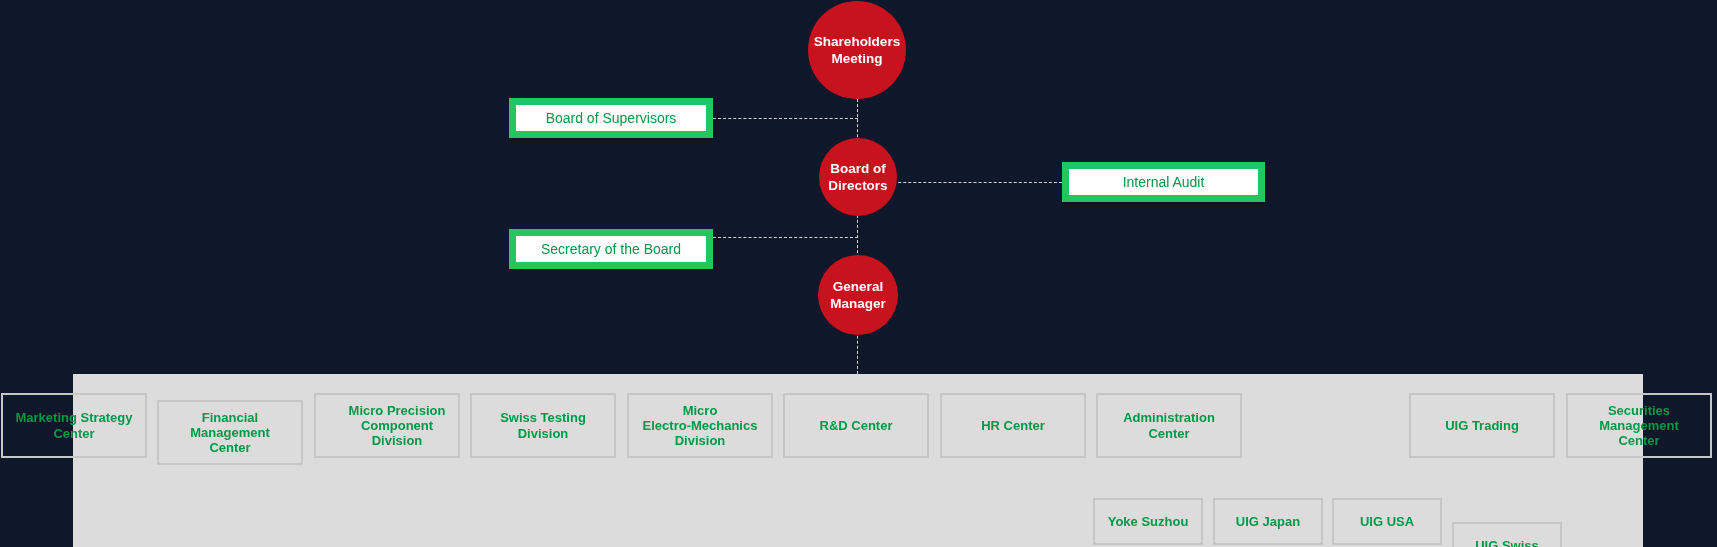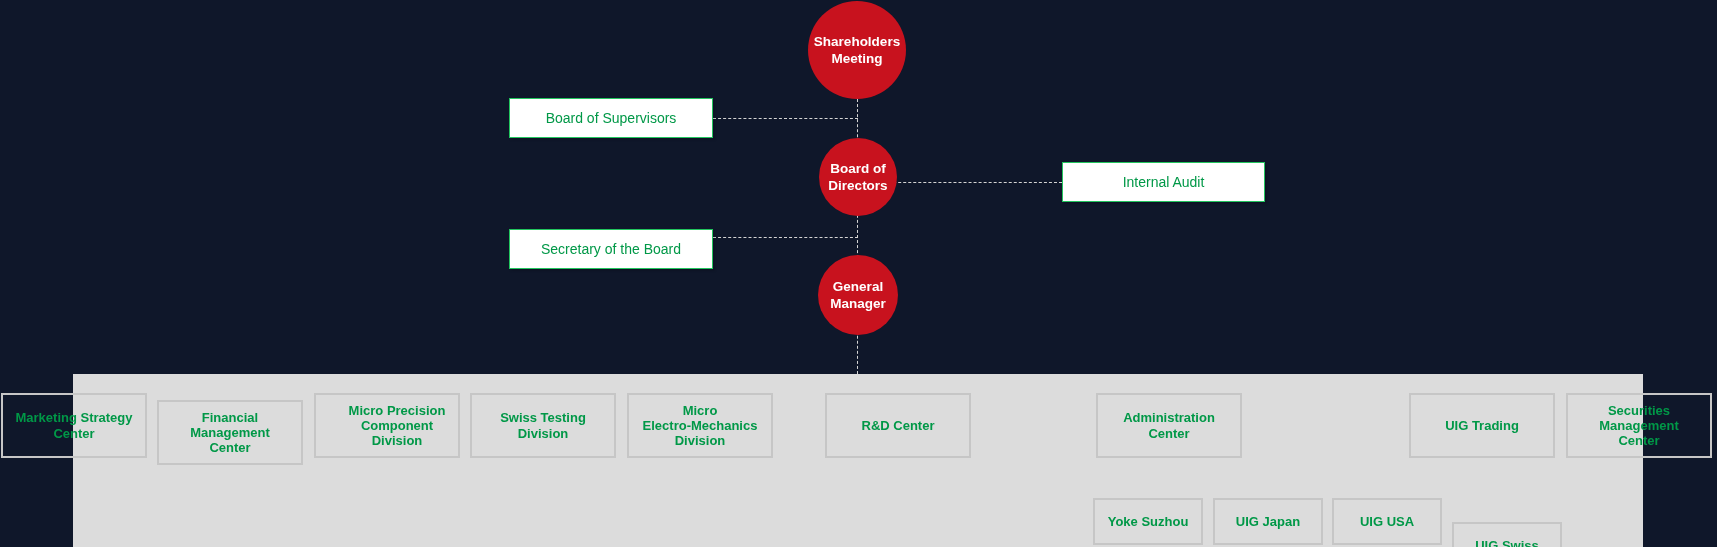--- a/index.html
+++ b/index.html
@@ -36,21 +36,21 @@
     text-align: center;
     font-size: 13.5px;
     line-height: 1.28;
     font-weight: 700;
     z-index: 3;
   }
   
   .wbox {
     position: absolute;
     background: #ffffff;
-    border: 1px solid #22c55e;
+    border: 7px solid #22c55e;
     box-shadow: 2px 2px 2px rgba(0,0,0,0.15);
     display: flex;
     align-items: center;
     justify-content: center;
     text-align: center;
     color: #009847;
     font-size: 14px;
     font-weight: 400;
     z-index: 2;
     box-sizing: border-box;
@@ -133,22 +133,25 @@
   </div>
   <div class="bbox" style="left:470px; top:393px; width:146px; height:65px;">
     <span class="lbl">Swiss Testing
 Division</span>
   </div>
   <div class="bbox" style="left:627px; top:393px; width:146px; height:65px;">
     <span class="lbl">Micro
 Electro-Mechanics
 Division</span>
   </div>
-  <div class="bbox" style="left:825px; top:393px; width:146px; height:65px;">
+  <div class="bbox" style="left:783px; top:393px; width:146px; height:65px;">
     <span class="lbl">R&amp;D Center</span>
+  </div>
+  <div class="bbox" style="left:940px; top:393px; width:146px; height:65px;">
+    <span class="lbl">HR Center</span>
   </div>
   <div class="bbox" style="left:1096px; top:393px; width:146px; height:65px;">
     <span class="lbl">Administration
 Center</span>
   </div>
   <div class="bbox" style="left:1409px; top:393px; width:146px; height:65px;">
     <span class="lbl">UIG Trading</span>
   </div>
   <div class="bbox" style="left:1566px; top:393px; width:146px; height:65px;">
     <span class="lbl">Securities

